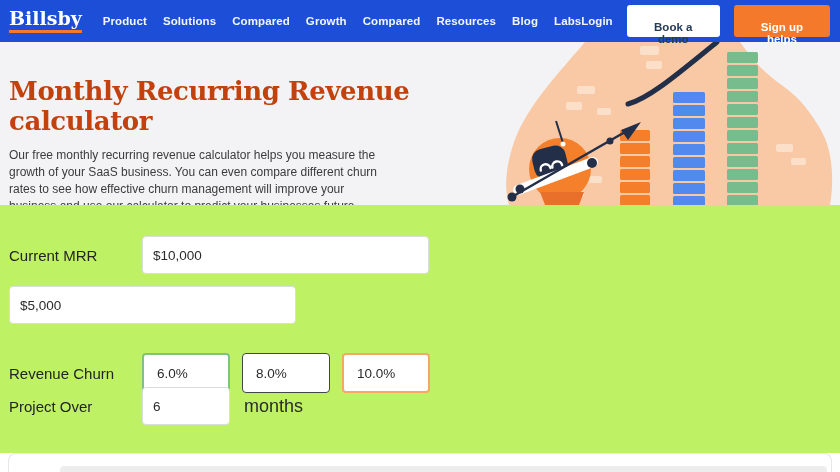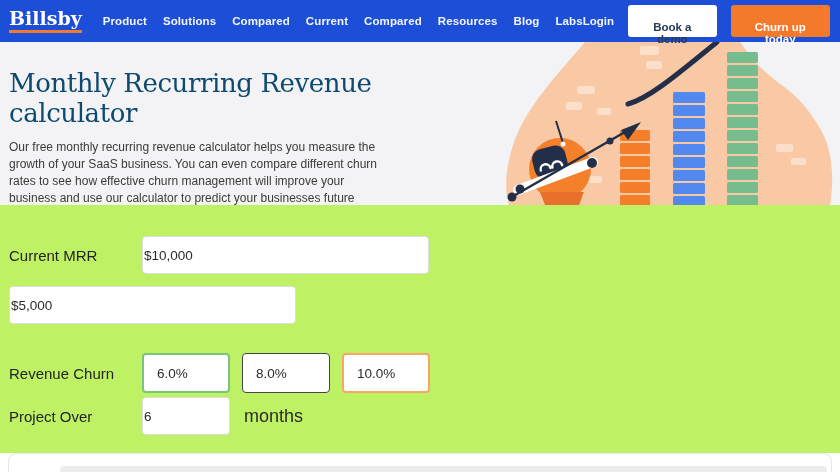--- a/index.html
+++ b/index.html
@@ -32,40 +32,40 @@
   .btn-demo { background:#ffffff; color:#243B57; }
   .btn-signup { background:#F5792B; color:#ffffff; }
 
   
   .hero {
     position:absolute; top:42px; left:0; width:840px; height:163px;
     background:#F3F3F5; overflow:hidden;
   }
   .hero-copy { position:absolute; left:9px; top:26px; width:430px; z-index:2; }
   .hero-title {
-    margin:0 0 11px 0; font-family:"DejaVu Serif", serif; font-weight:normal;
-    font-size:26px; letter-spacing:-0.4px; color:#0c4a6e;
+    margin:8px 0 11px 0; font-family:"DejaVu Serif", serif; font-weight:bold;
+    font-size:26px; letter-spacing:-0.4px; color:#c2410c;
   }
   .hero-desc {
     margin:0; width:379px; font-size:12px; line-height:17px; color:#3B3B3B;
   }
   .hero-art { position:absolute; top:0; right:0; width:340px; height:163px; }
 
   
   .calc { position:absolute; top:205px; left:0; width:840px; height:248px; background:#bef264; }
   .row { position:absolute; left:9px; right:0; display:flex; align-items:center; }
   .row-1 { top:31px;  height:38px; }
   .row-2 { top:81px;  height:38px; }
   .row-3 { top:148px; height:40px; }
-  .row-4 { top:192px; height:38px;align-items:center; }
+  .row-4 { top:182px; height:38px;align-items:center; }
   .field-label { width:133px; font-size:15px; color:#232323; flex:none; }
   input.fld {
     height:38px; width:287px; border:1.5px solid #DCDCDC; border-radius:4px;
     background:#fff; font-family:inherit; font-size:13.5px; color:#2B2B2B;
-    padding:0 1px; outline:none;
+    padding:0 10px; outline:none;
   }
   .churn-opts { display:flex; gap:12px; }
   .churn-opts input {
     width:88px; height:40px; border-radius:4px; background:#fff;
     font-family:inherit; font-size:13.5px; color:#2B2B2B; padding:0 13px; outline:none;
   }
   .churn-low  { border:2px solid #7BC480; }
   .churn-mid  { border:1.5px solid #46464A; }
   .churn-high { border:2px solid #F6A666; }
   input.fld-small { width:88px; }
@@ -84,30 +84,30 @@
 </style>
 </head>
 <body>
 
 <header class="topnav">
   <div class="logo">Billsby</div>
   <nav class="nav-links">
       <span>Product</span>
       <span>Solutions</span>
       <span>Compared</span>
-      <span>Current</span>
+      <span>Growth</span>
       <span>Compared</span>
       <span>Resources</span>
       <span>Blog</span>
       <span>Labs</span>
     </nav>
   <div class="nav-right">
     <span class="login">Login</span>
     <button class="btn btn-demo">Book a demo</button>
-    <button class="btn btn-signup">Churn up today</button>
+    <button class="btn btn-signup">Sign up helps</button>
   </div>
 </header>
 
 <section class="hero">
   <svg class="hero-art" viewBox="0 0 340 163" width="340" height="163" xmlns="http://www.w3.org/2000/svg">
 
     <path d="M 85 0
              C 60 30, 28 62, 14 100
              C 4 130, 5 150, 9 163
              L 330 163

